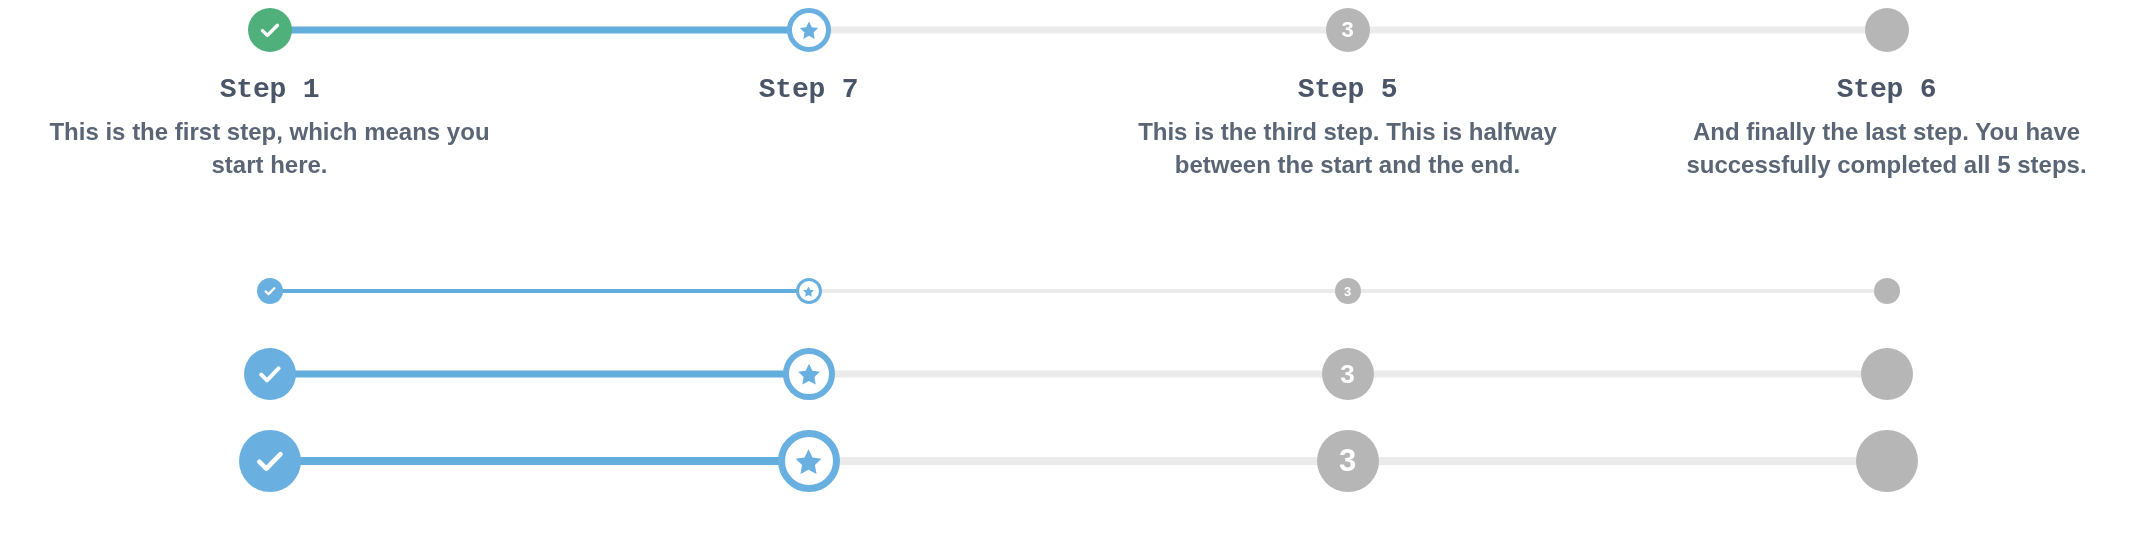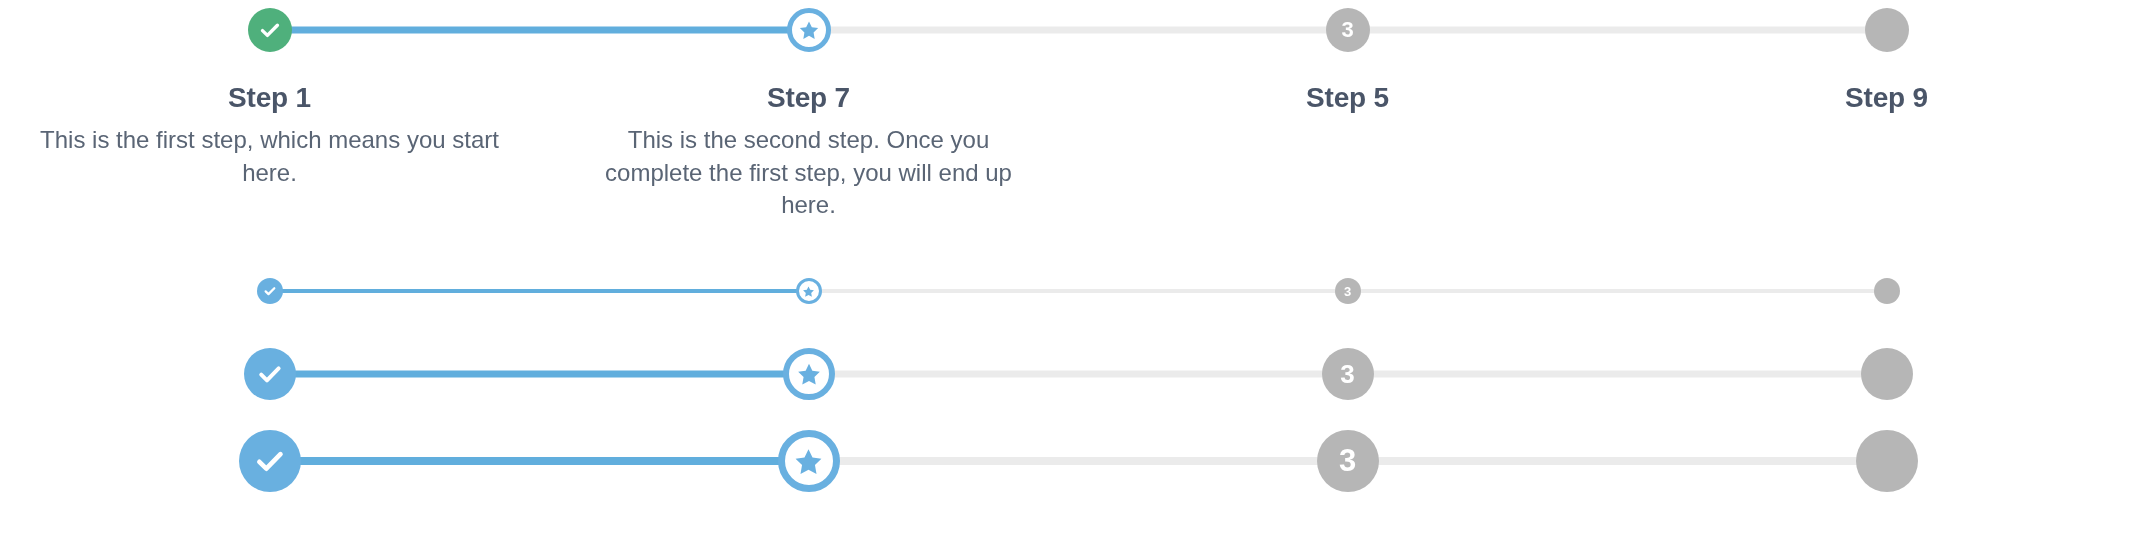--- a/index.html
+++ b/index.html
@@ -51,26 +51,26 @@
   .sz-md .node.todo{font-size:26px;}
   .sz-md .conn{height:7px;}
 
   .sz-xl .node{width:62px;height:62px;}
   .sz-xl .node.active{border-width:7px;}
   .sz-xl .node.todo{font-size:31px;}
   .sz-xl .conn{height:8px;}
 
   
   .label{
-    margin-top:30px;font-size:28px;font-weight:700;color:#4a5568;
-    letter-spacing:-0.2px;line-height:1.15;text-align:center;
+    margin-top:22px;font-size:28px;font-weight:700;color:#4a5568;
+    letter-spacing:-0.2px;line-height:1.15;text-align:center;font-family:Liberation Mono, monospace;
   }
   .desc{
     margin-top:10px;font-size:24px;color:#5a6575;line-height:1.35;
-    text-align:center;max-width:460px;
+    text-align:center;max-width:460px;font-weight:bold;
   }
 
   
   .row{position:absolute;left:0;width:2156px;}
   #row-labeled{top:8px;}
   #row-xs{top:278px;}
   #row-md{top:348px;}
   #row-xl{top:430px;}
 
   .row-inner{margin:0 auto;width:2156px;}
@@ -101,39 +101,40 @@
         <div class="node-row">
           <span class="conn left done"></span>
           <span class="conn right"></span>
           <span class="node active">
             <svg width="22" height="22" viewBox="0 0 24 24">
               <path d="M12 2.6 L15.1 8.9 L22 9.9 L17 14.8 L18.2 21.7 L12 18.4 L5.8 21.7 L7 14.8 L2 9.9 L8.9 8.9 Z" fill="#69b0e0"></path>
             </svg>
           </span>
         </div>
         <div class="label">Step 7</div>
-        <div class="desc">This is the second step. Once you complete the first step, you will end up here.</div>
       </div>
 
       <div class="step">
         <div class="node-row">
           <span class="conn left"></span>
           <span class="conn right"></span>
           <span class="node todo">3</span>
         </div>
         <div class="label">Step 5</div>
-      </div>
-
-      <div class="step">
-        <div class="node-row">
-          <span class="conn left"></span>
-          <span class="conn right hidden"></span>
-          <span class="node plain"></span>
-        </div>
-        <div class="label">Step 9</div>
+        <div class="desc">This is the third step. This is halfway between the start and the end.</div>
+      </div>
+
+      <div class="step">
+        <div class="node-row">
+          <span class="conn left"></span>
+          <span class="conn right hidden"></span>
+          <span class="node plain"></span>
+        </div>
+        <div class="label">Step 6</div>
+        <div class="desc">And finally the last step. You have successfully completed all 5 steps.</div>
       </div>
 
     </div>
   </div>
 
   <div class="row sz-xs" id="row-xs">
     <div class="row-inner stepper">
       <div class="step">
         <div class="node-row">
           <span class="conn left hidden"></span>

